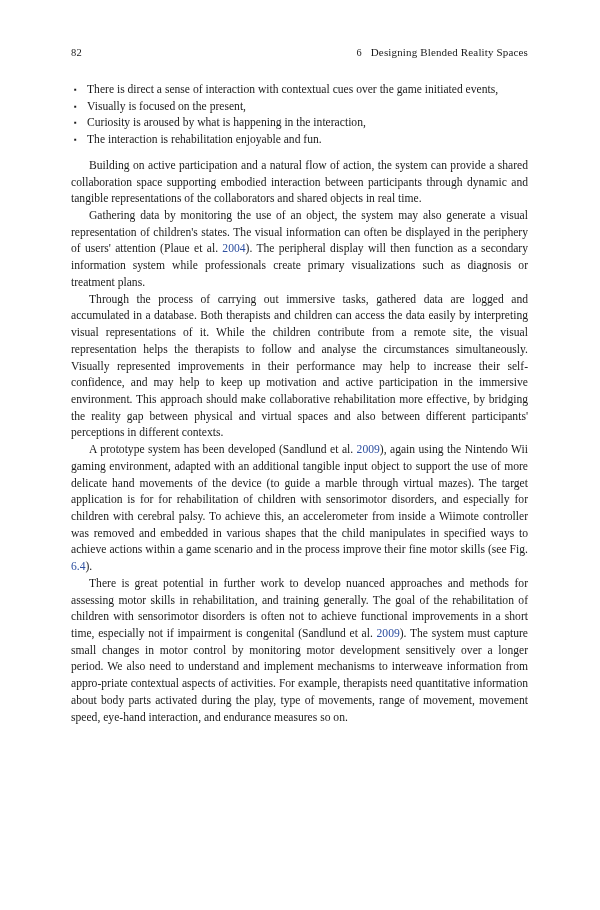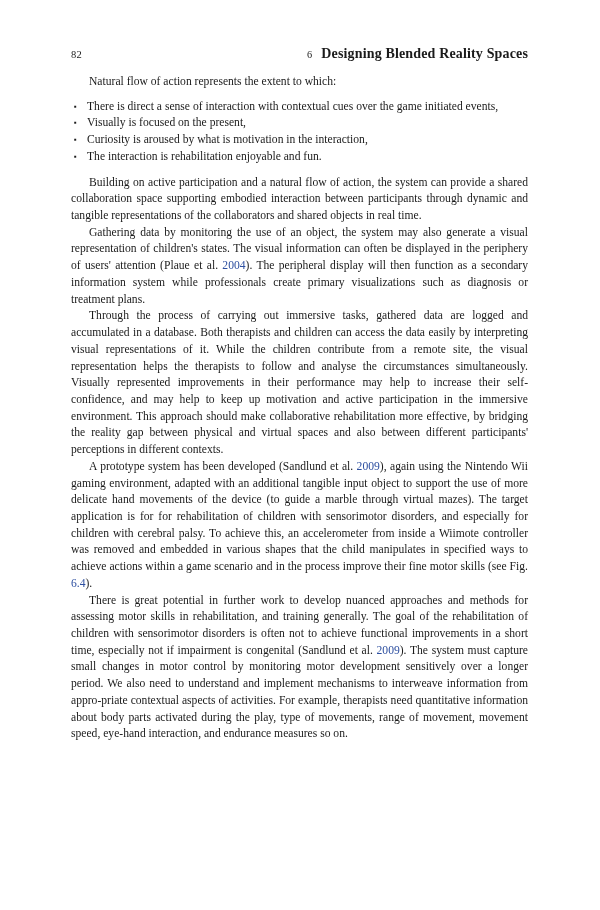--- a/index.html
+++ b/index.html
@@ -41,21 +41,21 @@
   .folio {
     font-size: 10.5px;
   }
   .head-right {
     display: flex;
     align-items: baseline;
     gap: 9px;
     white-space: nowrap;
   }
   .head-chapnum { font-size: 10.3px; }
-  .head-title  { font-size: 14px; font-weight: bold; }
+  .head-title  { font-size: 11px; }
 
   
   .column {
     position: absolute;
     left: 71px;
     top: 74px;
     width: 457px;
   }
 
   p.para {
@@ -112,36 +112,35 @@
   <div class="running-head">
     <span class="folio">82</span>
     <span class="head-right">
       <span class="head-chapnum">6</span>
       <span class="head-title">Designing Blended Reality Spaces</span>
     </span>
   </div>
 
   <div class="column">
 
-    <p class="para">Natural flow of action represents the extent to which:</p>
 
     <div class="gap-after-intro"></div>
 
     <ul class="bullets">
       <li>
         <span class="bullet-mark">▪</span>
         <span class="bullet-text">There is direct a sense of interaction with contextual cues over the game initiated events,</span>
       </li>
       <li>
         <span class="bullet-mark">▪</span>
         <span class="bullet-text">Visually is focused on the present,</span>
       </li>
       <li>
         <span class="bullet-mark">▪</span>
-        <span class="bullet-text">Curiosity is aroused by what is motivation in the interaction,</span>
+        <span class="bullet-text">Curiosity is aroused by what is happening in the interaction,</span>
       </li>
       <li>
         <span class="bullet-mark">▪</span>
         <span class="bullet-text">The interaction is rehabilitation enjoyable and fun.</span>
       </li>
     </ul>
 
     <div class="gap-after-list"></div>
 
     <p class="para">Building on active participation and a natural flow of action, the system can provide a shared collaboration space supporting embodied interaction between participants through dynamic and tangible representations of the collaborators and shared objects in real time.</p>

